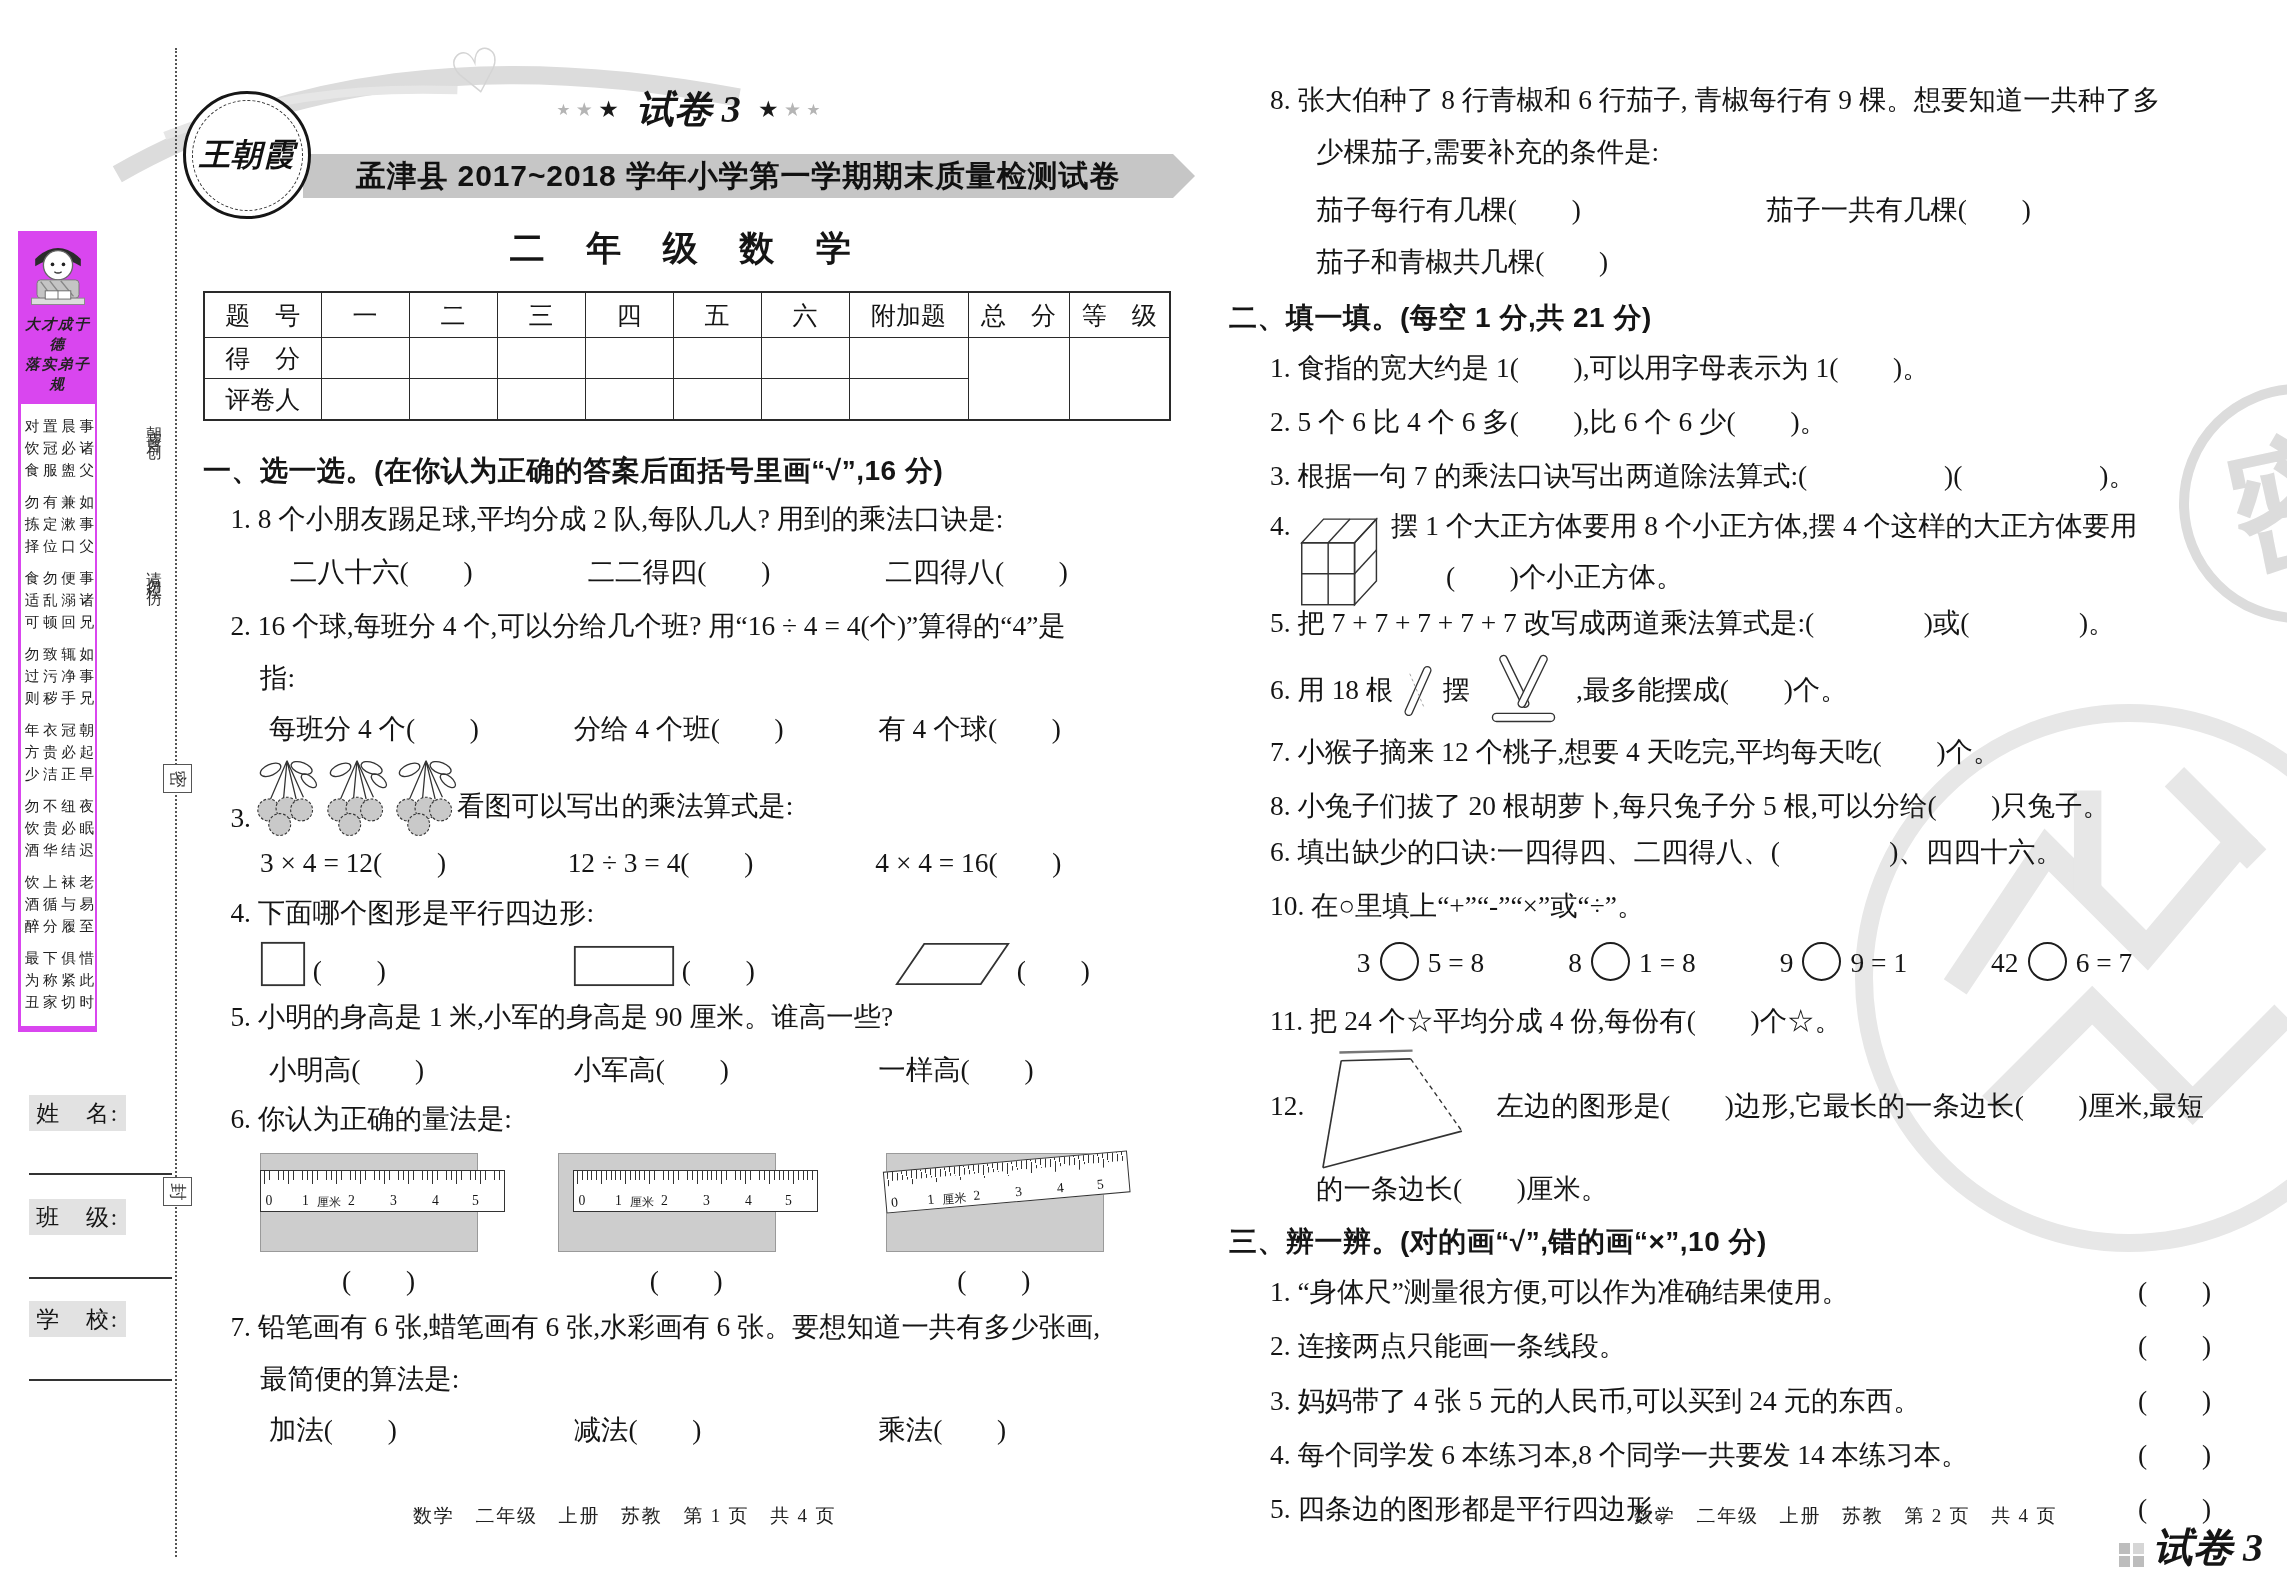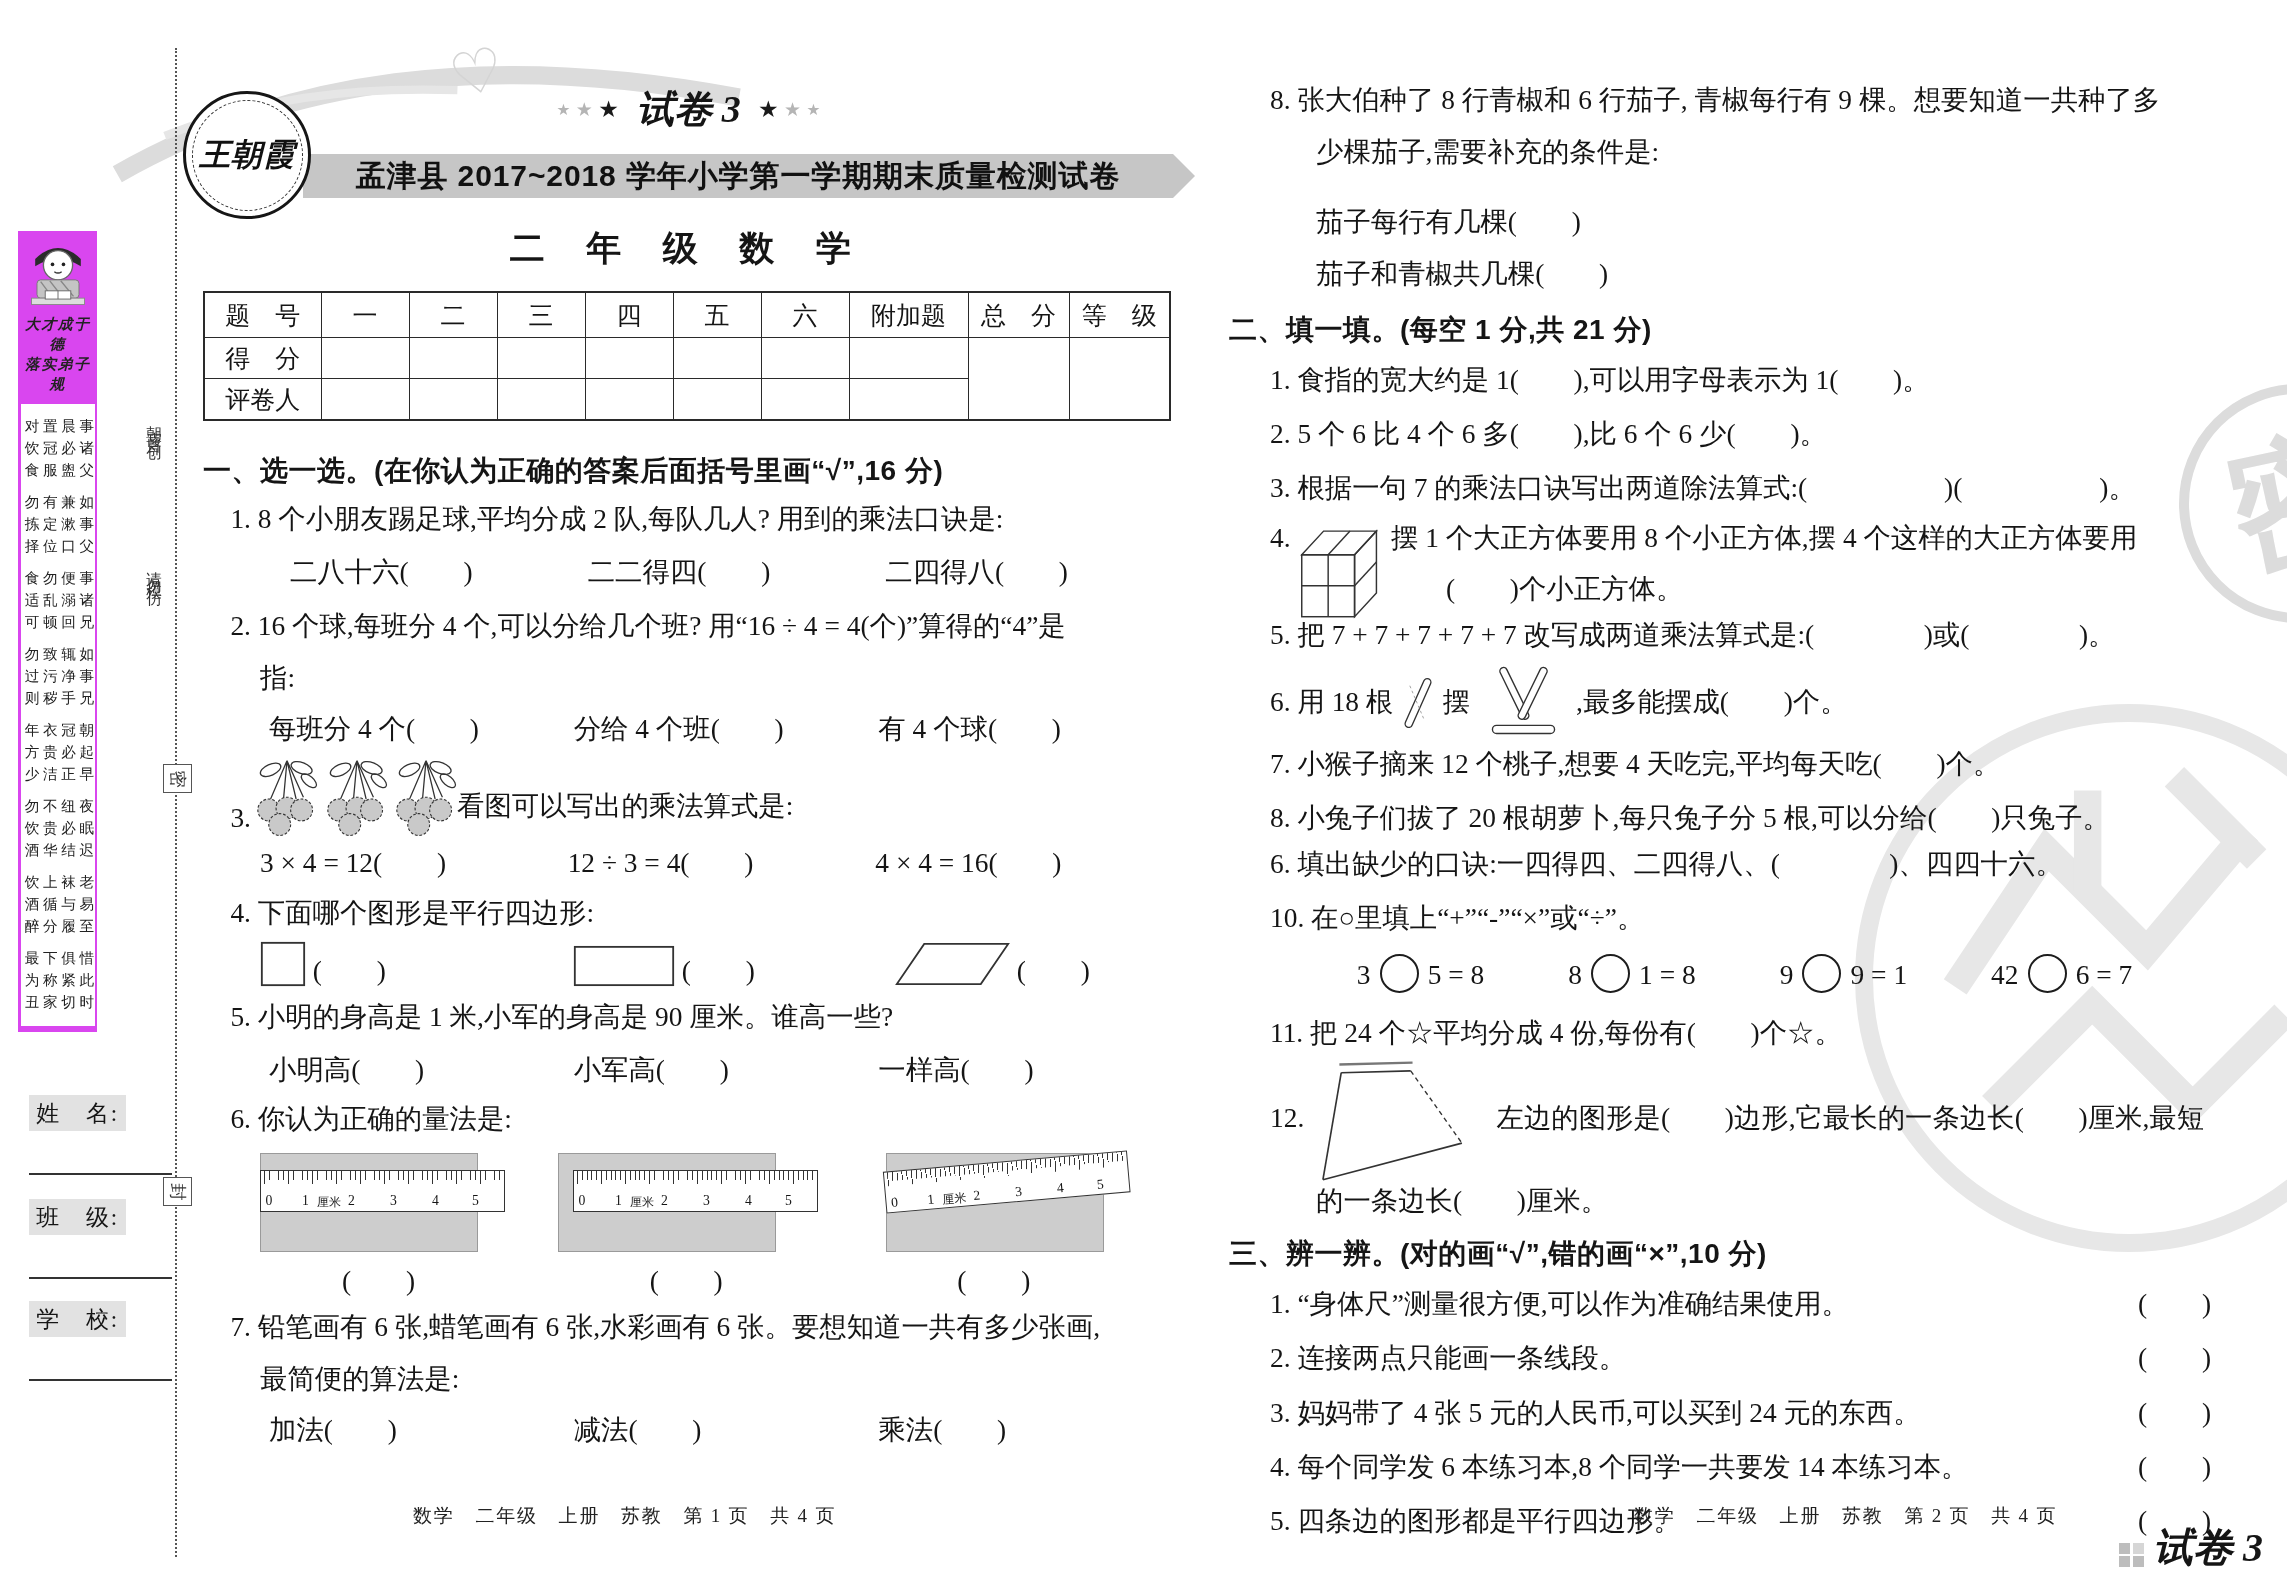--- a/index.html
+++ b/index.html
@@ -440,24 +440,25 @@
     <div class="opts" style="padding-left:66px;">
 
     <span style="width:320px;">加法(　　)</span>
         <span style="width:320px;">减法(　　)</span>
         <span style="width:320px;">乘法(　　)</span>
       </div>
   </div>
 
   <div class="abs col col-r">
     <div class="ln plr" style="margin-bottom:19px;">8. 张大伯种了 8 行青椒和 6 行茄子, 青椒每行有 9 棵。想要知道一共种了多</div>
-    <div class="ln pl3" style="margin-bottom:36px;">少棵茄子,需要补充的条件是:</div>
+    <div class="ln pl3" style="margin-bottom:24px;">少棵茄子,需要补充的条件是:</div>
     <div class="opts pl3" style="margin-bottom:18.3px;">
 
     <span style="width:450px;">茄子每行有几棵(　　)</span>
+        <span style="width:450px;">茄子一共有几棵(　　)</span>
       </div>
     <div class="ln pl3" style="margin-bottom:22px;">茄子和青椒共几棵(　　)</div>
 
     <div class="ln sec-title" style="margin-bottom:16.4px;">二、填一填。(每空 1 分,共 21 分)</div>
     <div class="ln plr" style="margin-bottom:21px;">1. 食指的宽大约是 1(　　),可以用字母表示为 1(　　)。</div>
     <div class="ln plr" style="margin-bottom:21px;">2. 5 个 6 比 4 个 6 多(　　),比 6 个 6 少(　　)。</div>
     <div class="ln plr" style="margin-bottom:16.4px;">3. 根据一句 7 的乘法口诀写出两道除法算式:(　　　　　)(　　　　　)。</div>
 
     <div class="qrow plr" style="align-items:flex-start;margin-bottom:12.8px;">
       <span>4.</span>

